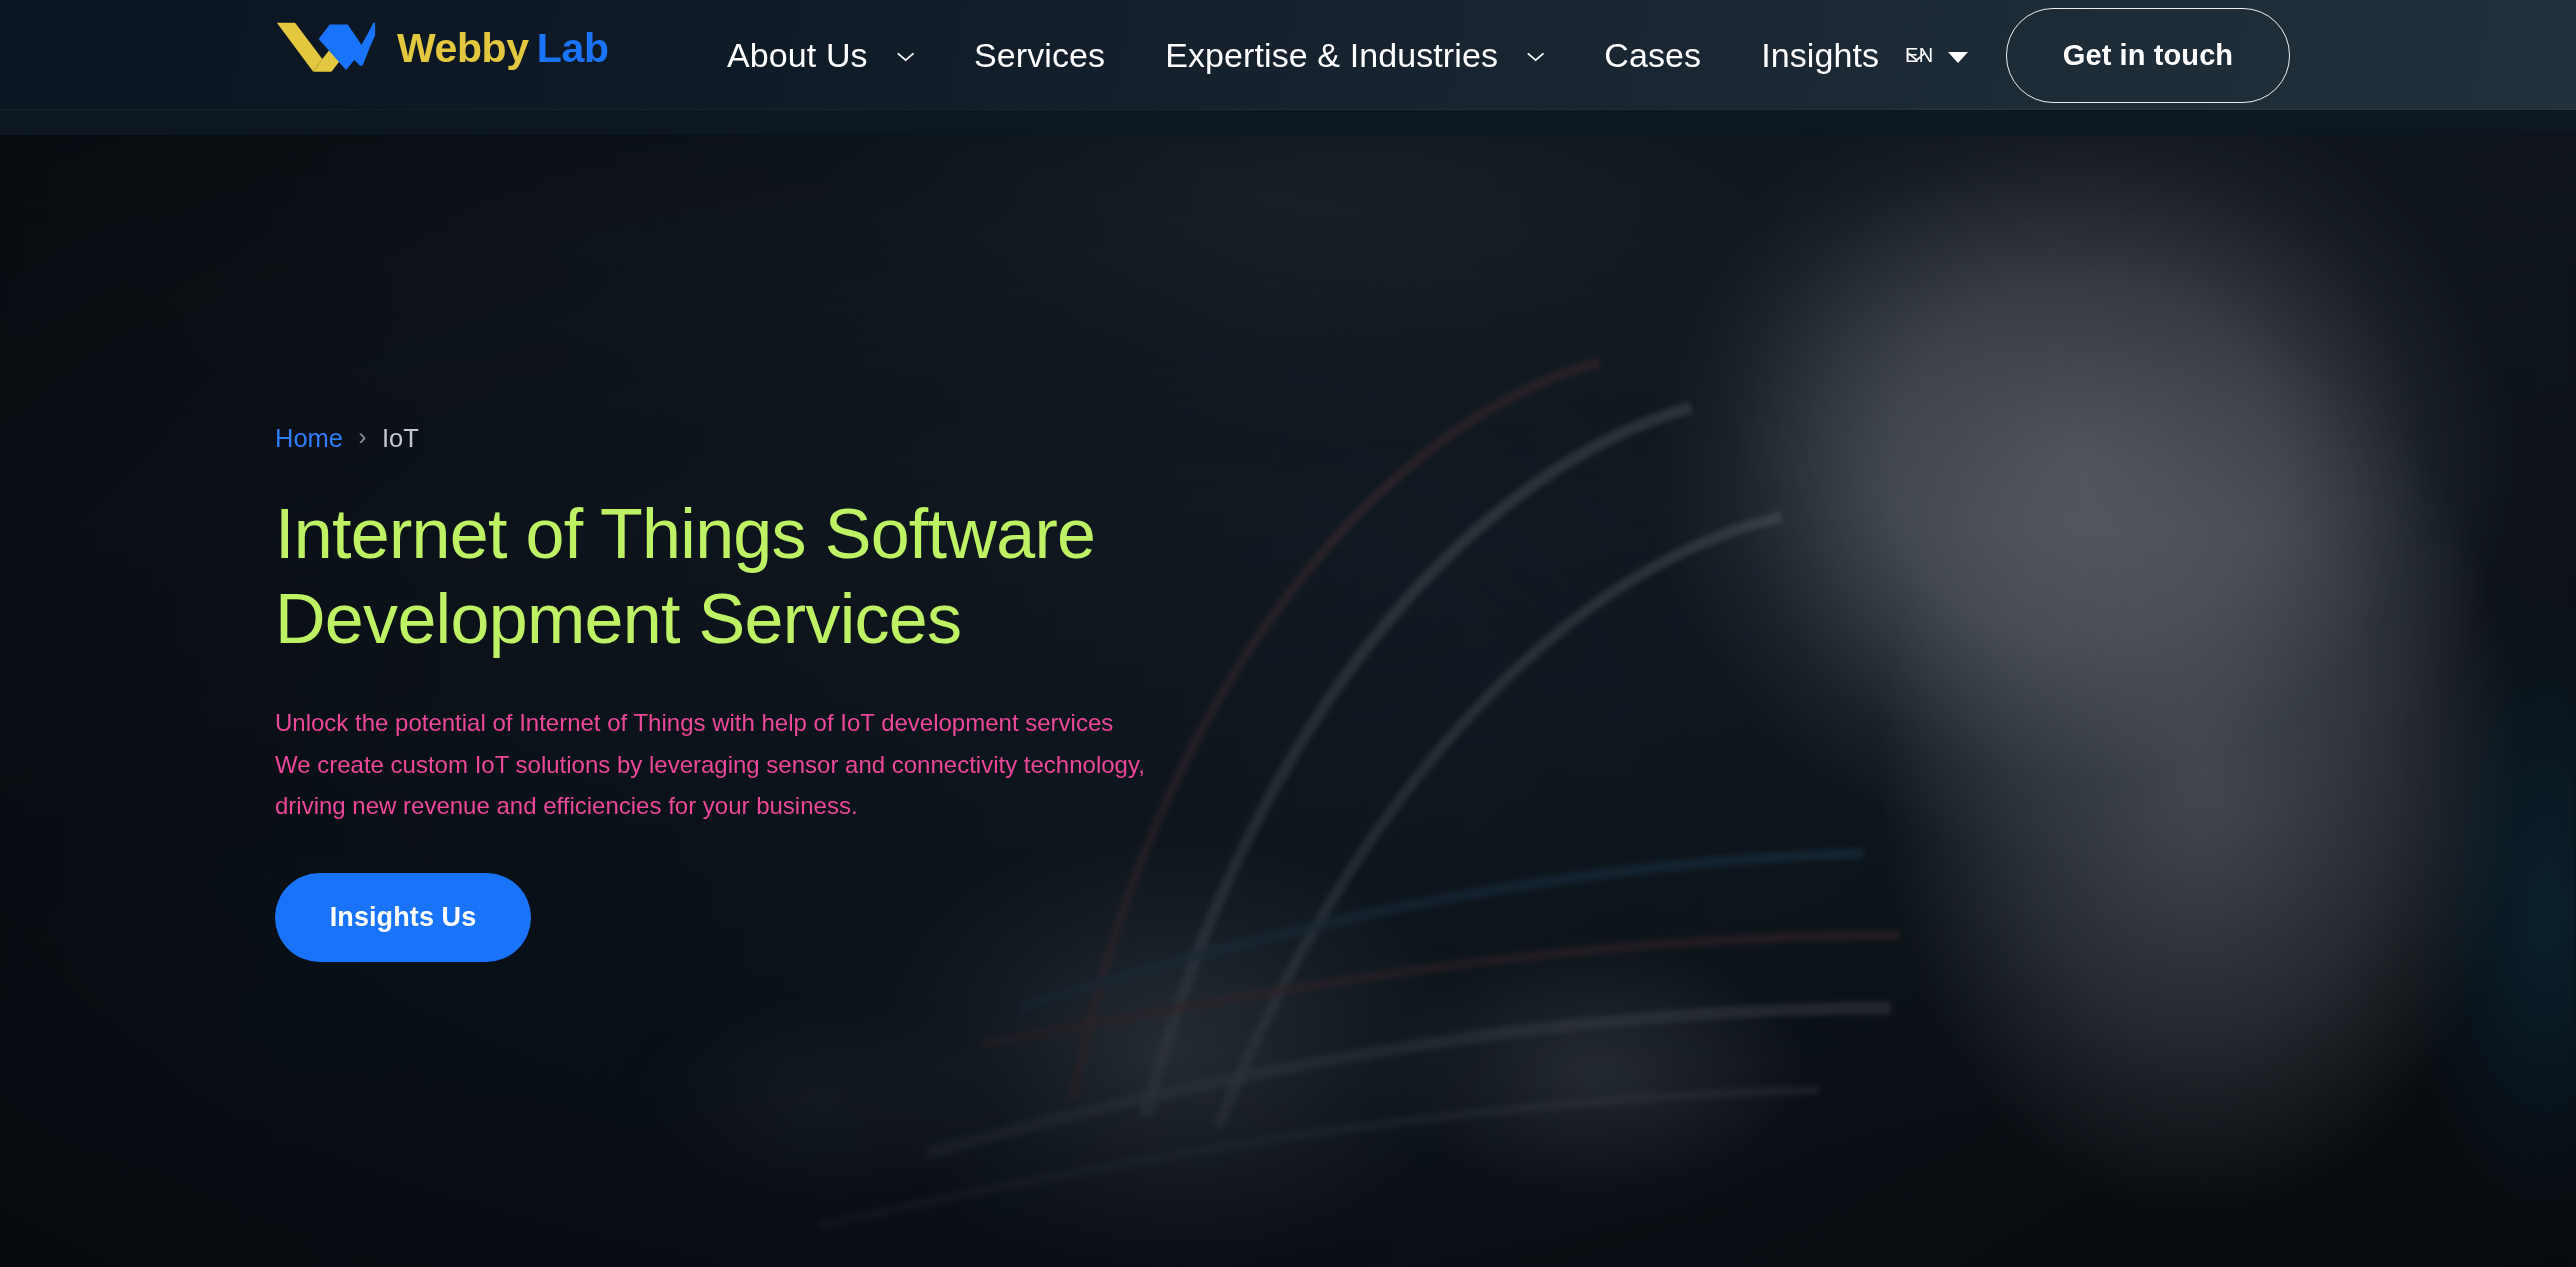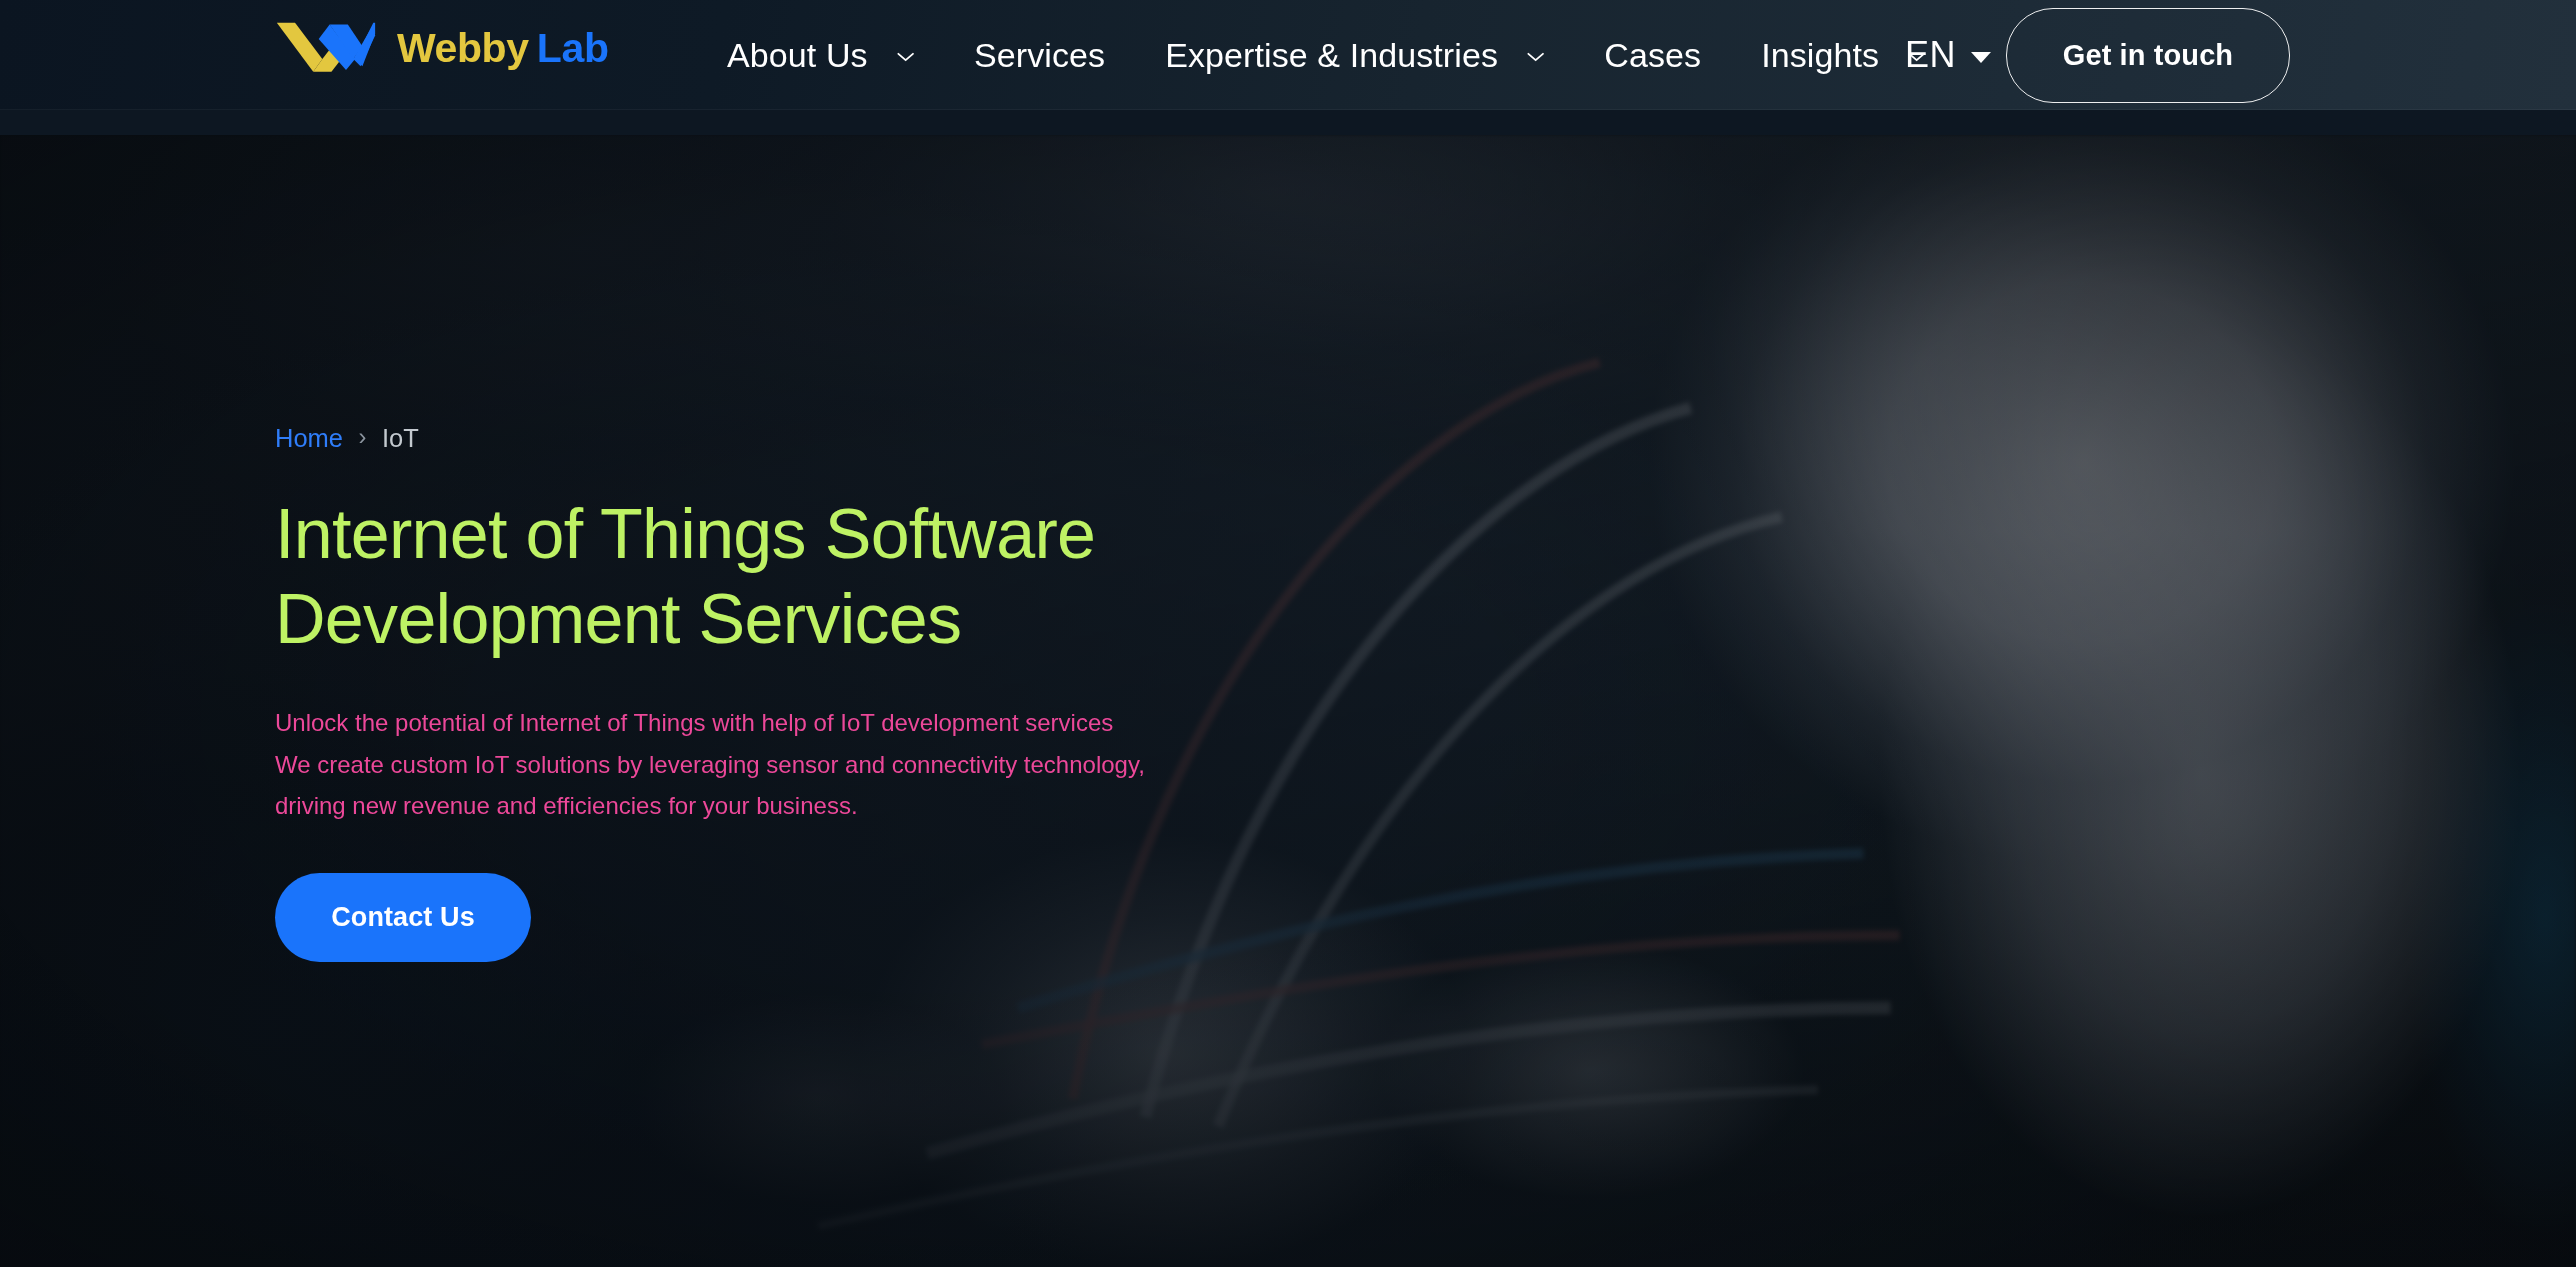--- a/index.html
+++ b/index.html
@@ -104,21 +104,21 @@
     left: 1905px;
     top: 0;
     height: 135px;
     display: flex;
     align-items: center;
     gap: 14.5px;
     cursor: pointer;
   }
   .lang-label {
     color: #ffffff;
-    font-size: 36px;
+    font-size: 20px;
     font-weight: 500;
     letter-spacing: 0.5px;
   }
   .caret-solid {
     width: 0; height: 0;
     border-left: 10px solid transparent;
     border-right: 10px solid transparent;
     border-top: 11px solid #ffffff;
     position: relative;
     top: 2.7px;
@@ -353,19 +353,19 @@
       </div>
 
       <h1 class="hero-title">Internet of Things Software Development Services</h1>
 
       <p class="hero-sub">
         <span>Unlock the potential of Internet of Things with help of IoT development services</span>
         <span>We create custom IoT solutions by leveraging sensor and connectivity technology,</span>
         <span>driving new revenue and efficiencies for your business.</span>
       </p>
 
-      <button class="btn-primary">Contact Us</button>
+      <button class="btn-primary">Insights Us</button>
 
     </div>
   </section>
 
 </div>
 
 
 </body></html>

